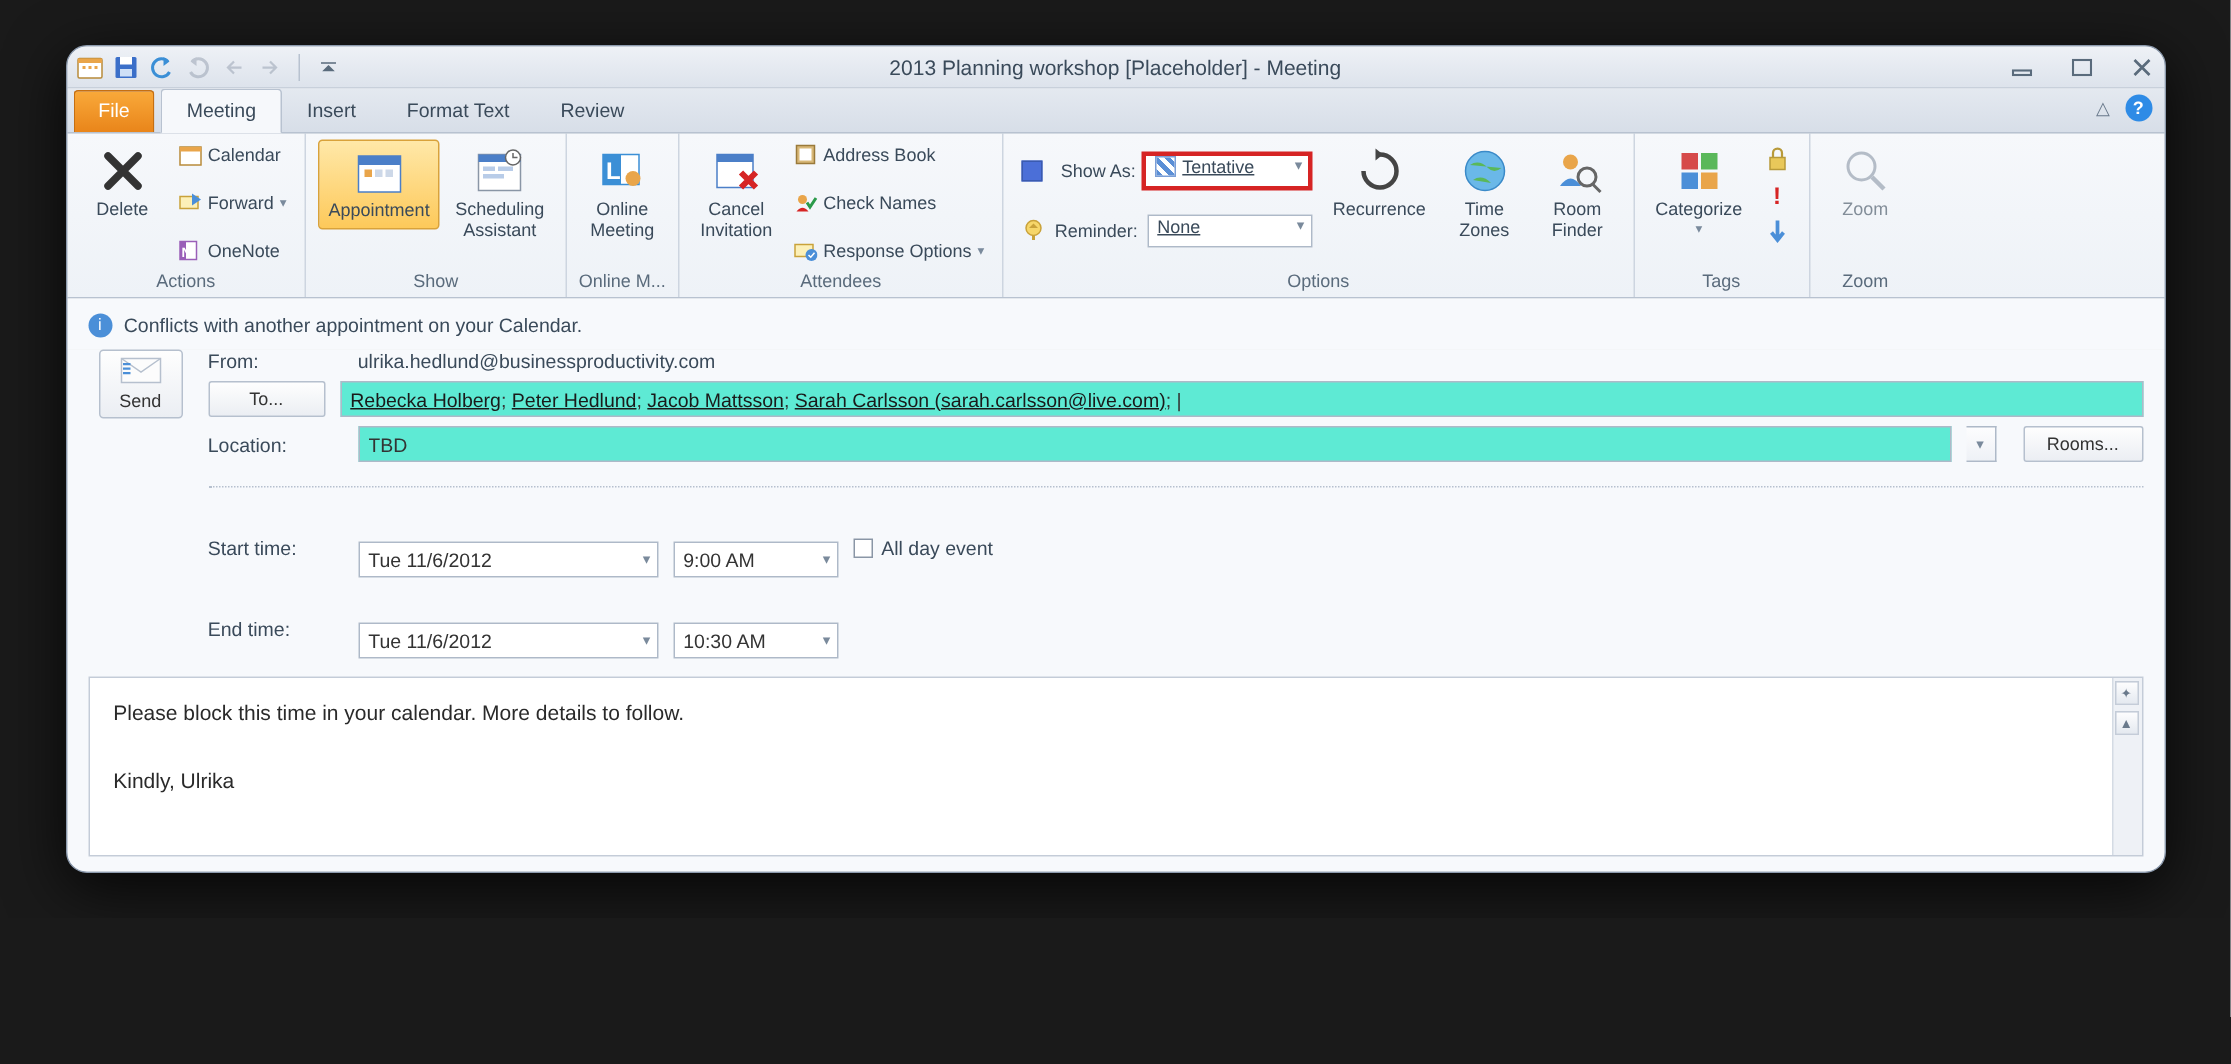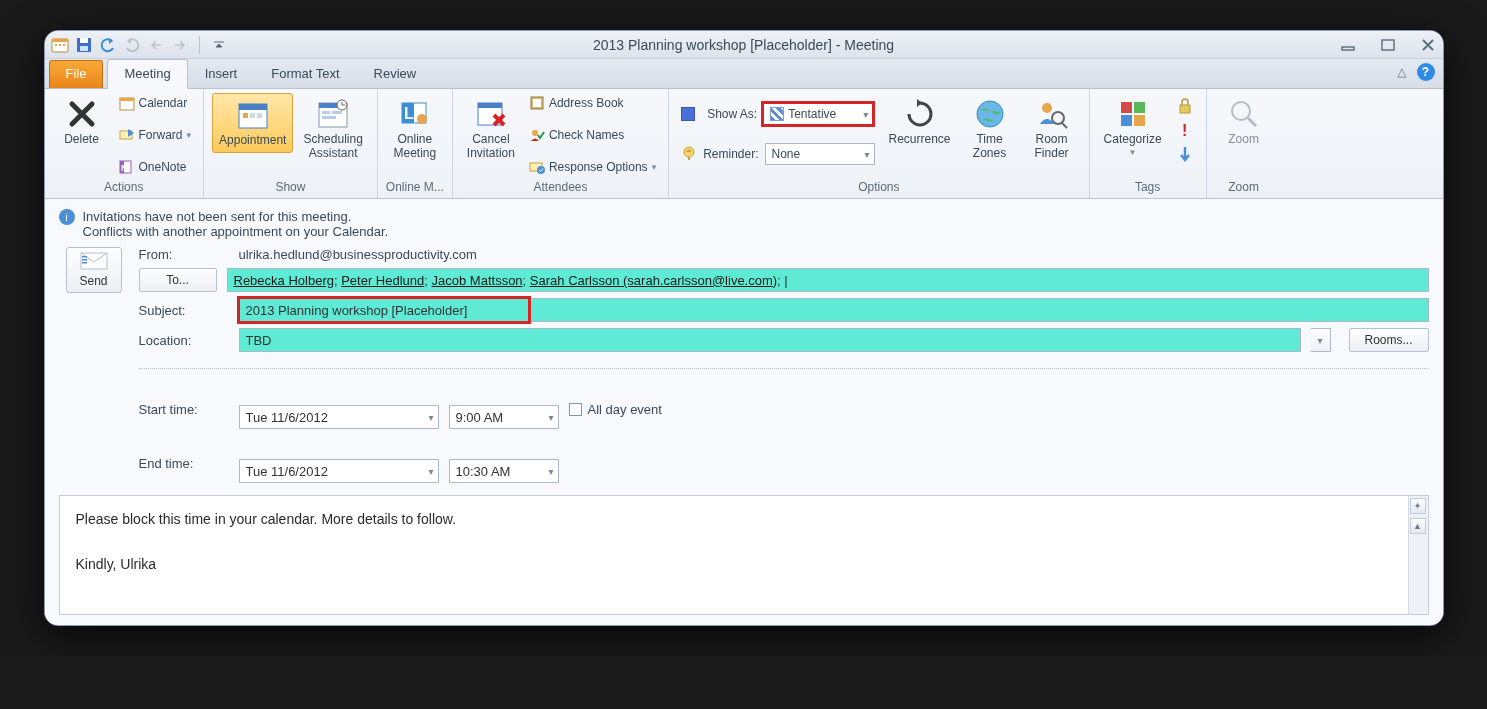--- a/index.html
+++ b/index.html
@@ -92,22 +92,22 @@
     border:1px solid #d9a23a;
   }
   .small-row { display:flex; align-items:center; gap:4px; padding:2px 4px; cursor:pointer; border-radius:2px;}
   .small-row .ic { width:16px; height:16px; display:flex;align-items:center;justify-content:center;}
   .small-row .lbl { font-size:12px; color:#3a4a5a; white-space:nowrap;}
   .vcol { display:flex; flex-direction:column; gap:12px; }
 
   .opt-row { display:flex; align-items:center; gap:6px; font-size:12px; color:#3a4a5a; margin:4px 0;}
   .opt-dd {
     border:1px solid #aeb9c8; background:#fff; height:22px;
-    display:flex; align-items:center; padding:0 18px 0 6px; position:relative;
-    min-width:110px; font-size:12px;
+    display:flex; padding:0 18px 0 6px; position:relative;
+    min-width:110px; font-size:12px;text-decoration:underline;
   }
   .opt-dd::after { content:"▾"; position:absolute; right:4px; color:#7a8a9c; font-size:10px;}
   .opt-dd.redbox { outline:3px solid #d62424; outline-offset:-1px; }
 
   
   .infobar {
     background:#f7f9fc; padding:10px 14px 8px; display:flex; color:#3a4a5a;
   }
   .info-icon { width:16px;height:16px;border-radius:50%;background:#4b8fd8;color:#fff;display:flex;align-items:center;justify-content:center;font-size:11px;margin-right:8px;flex-shrink:0;}
 
@@ -504,21 +504,20 @@
         </div>
       </div>
       <div class="group-label">Zoom</div>
     </div>
 
   </div>
 
   <div class="infobar">
     <span class="info-icon">i</span>
     <div>
-      <div>Invitations have not been sent for this meeting.</div>
       <div>Conflicts with another appointment on your Calendar.</div>
     </div>
   </div>
 
   <div class="form-area">
     <div class="form-grid">
       <div class="send-col">
         <div class="send-btn">
           <svg width="28" height="18">
               <rect x="1" y="1" width="26" height="16" fill="#fcfcfc" stroke="#b6c0ce"></rect>
@@ -537,27 +536,20 @@
         </div>
         <div class="frow">
           <div class="flabel-btn">To...</div>
           <div class="finput recip" style="display:flex;align-items:center;gap:0">
             <u>Rebecka Holberg</u>;&nbsp;
             <u>Peter Hedlund</u>;&nbsp;
             <u>Jacob Mattsson</u>;&nbsp;
             <u>Sarah Carlsson (sarah.carlsson@live.com)</u>; |
           </div>
         </div>
-        <div class="frow">
-          <span class="flabel">Subject:</span>
-          <div style="flex:1;display:flex">
-            <input class="finput redbox" style="flex: 0 0 290px;" value="2013 Planning workshop [Placeholder]">
-            <div class="finput" style="border-left:none;flex:1"></div>
-          </div>
-        </div>
         <div class="frow loc-row">
           <span class="flabel">Location:</span>
           <input class="finput" value="TBD" style="">
           <div class="loc-dd">▾</div>
           <div class="rooms-btn">Rooms...</div>
         </div>
 
         <hr class="dots">
 
         <div class="time-row">

